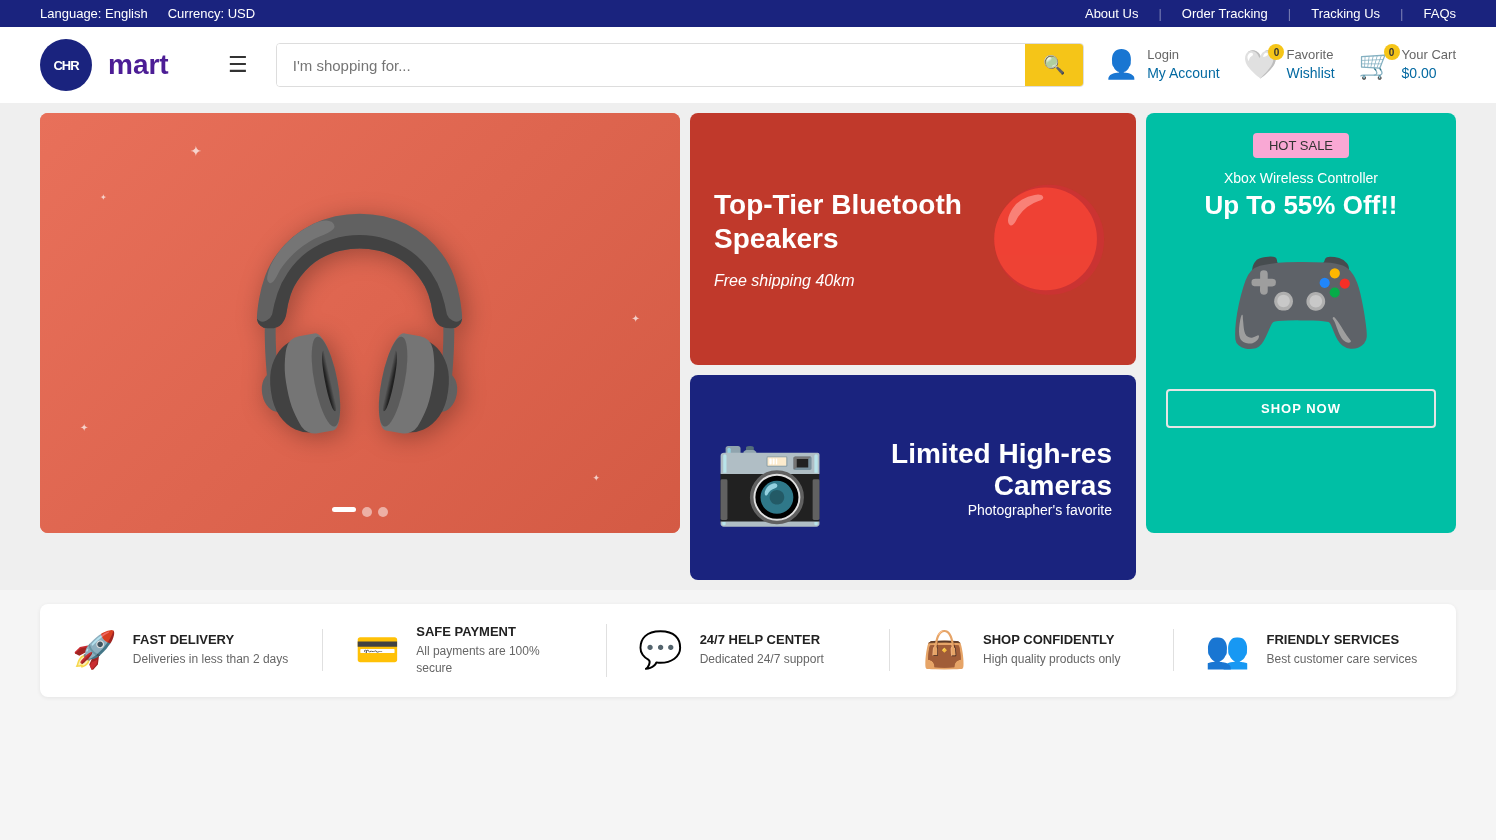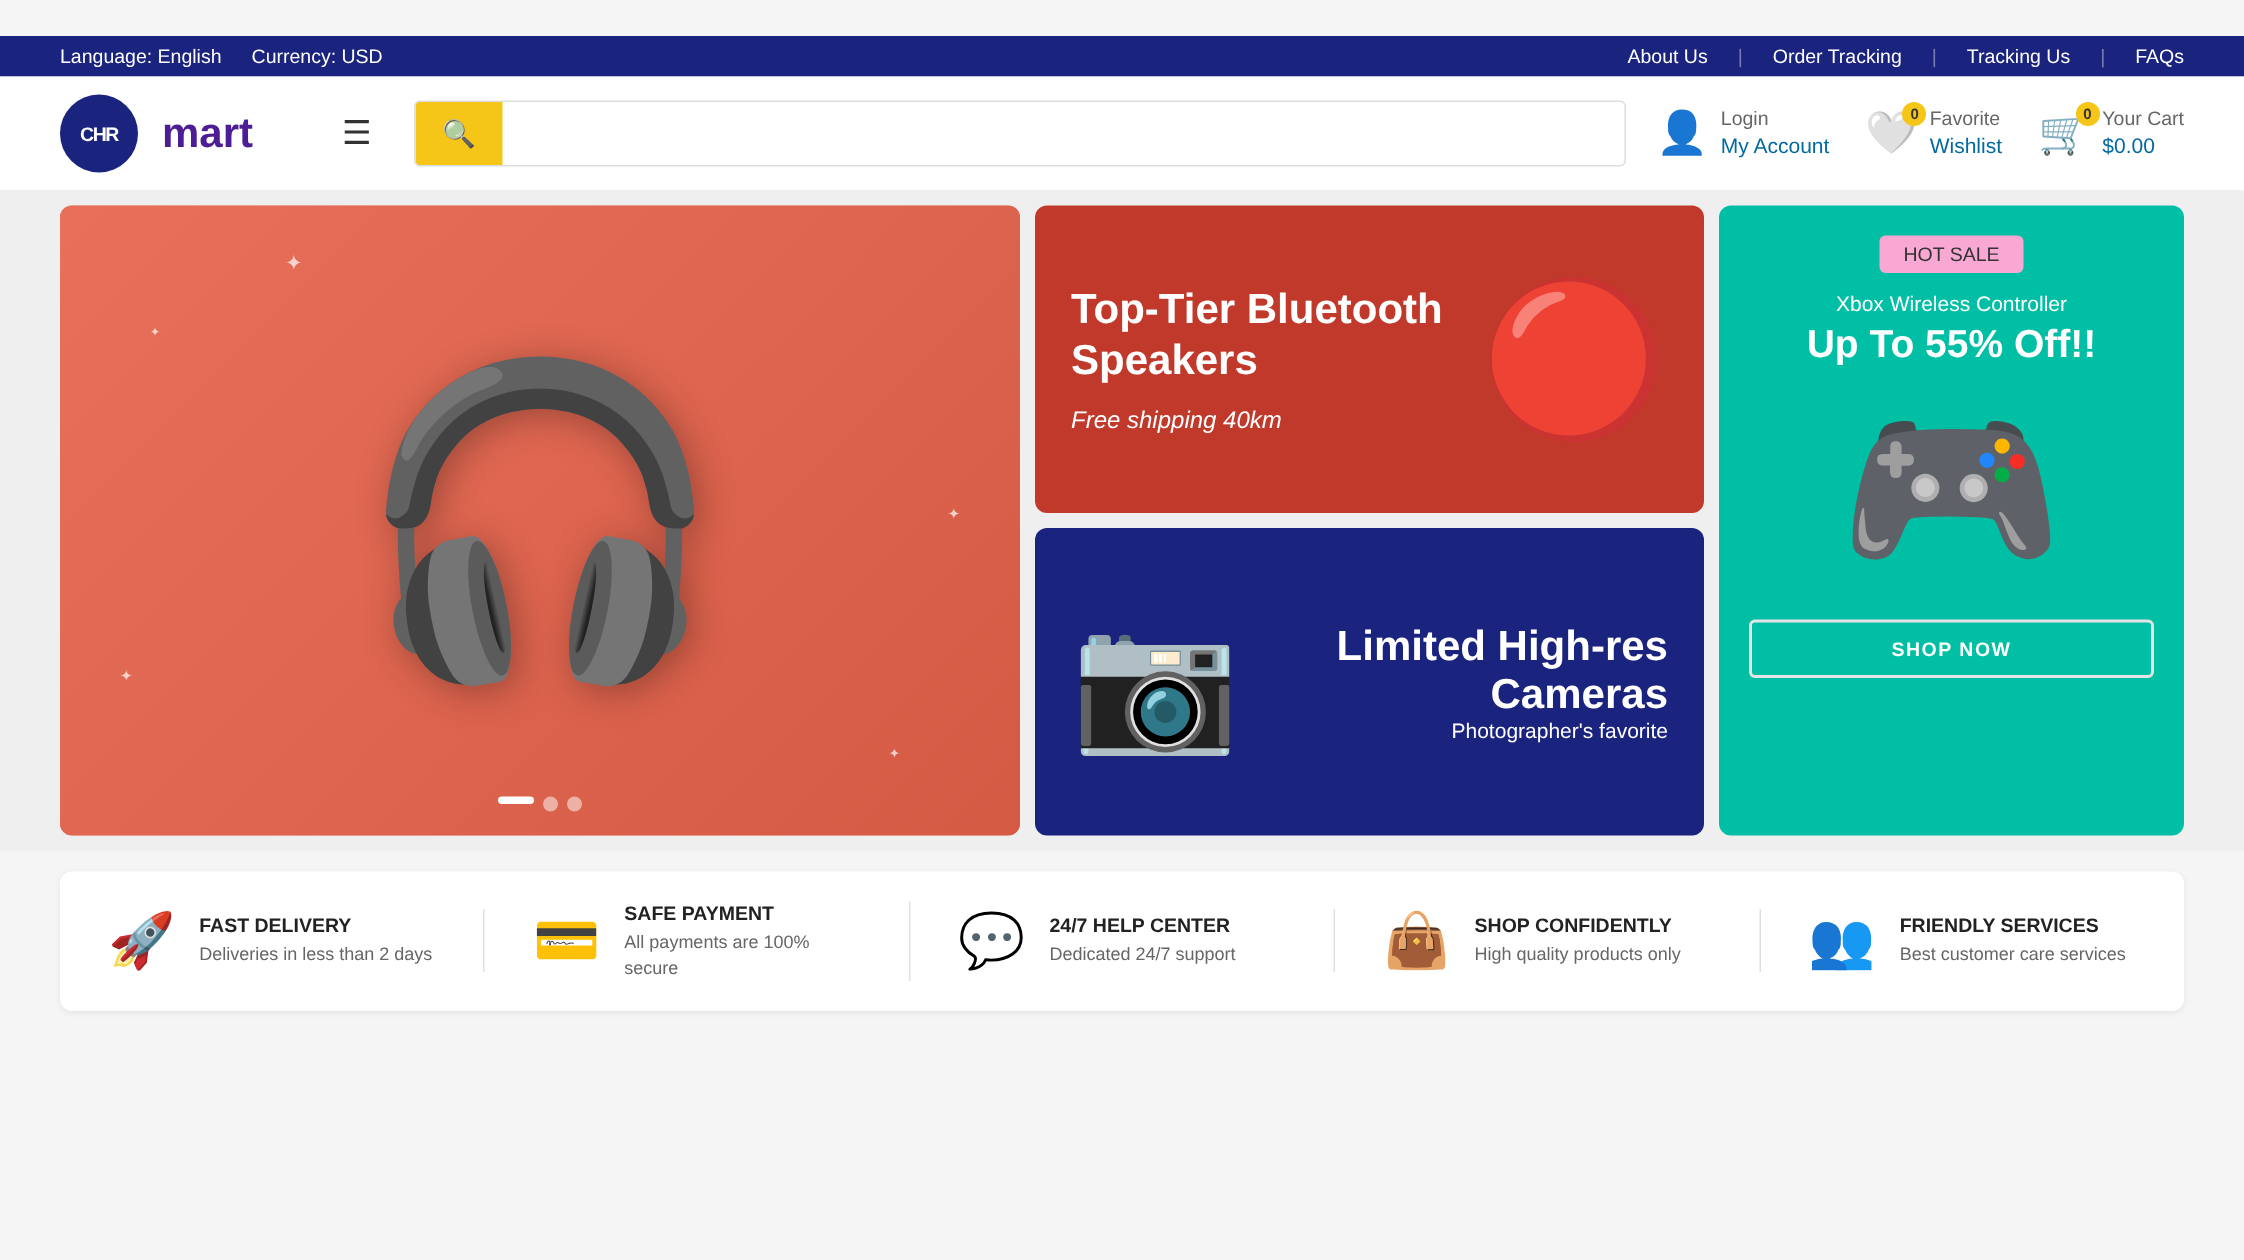--- a/index.html
+++ b/index.html
@@ -7,21 +7,20 @@
 
     
     .top-bar {
       background: #1a237e;
       color: white;
       display: flex;
       justify-content: space-between;
       align-items: center;
       padding: 6px 40px;
       font-size: 13px;
-      margin-top: 24px;
     }
     .top-bar-left { display: flex; gap: 20px; }
     .top-bar-right { display: flex; gap: 20px; }
     .top-bar a { color: white; text-decoration: none; }
     .top-bar-separator { color: rgba(255,255,255,0.4); }
 
     
     .header {
       background: white;
       display: flex;
@@ -185,21 +184,21 @@
       gap: 10px;
     }
     .promo-top {
       background: #c0392b;
       border-radius: 8px;
       padding: 24px 24px;
       color: white;
       display: flex;
       align-items: center;
       justify-content: space-between;
-      height: 205px;
+      height: 252px;
       overflow: hidden;
       position: relative;
     }
     .promo-top-text h2 { font-size: 28px; font-weight: bold; line-height: 1.2; margin-bottom: 16px; }
     .promo-top-text p { font-size: 16px; font-style: italic; }
     .promo-top-img {
       font-size: 100px;
       opacity: 0.9;
     }
     .promo-bottom {
@@ -302,20 +301,21 @@
   </div>
 </div>
 
 <div class="header">
   <a class="logo" href="#">
     <div class="logo-icon">CHR</div>
     <span class="logo-text">mart</span>
   </a>
   <div class="hamburger">☰</div>
   <div class="search-bar">
+    <input class="search-input" type="text" placeholder="I'm shopping for..." style="">
     <button class="search-btn">
       <span>🔍</span>
     </button>
   </div>
   <div class="header-actions">
     <a class="header-action" href="#">
       <div class="action-icon">👤</div>
       <div class="action-text">
         <div class="label">Login</div>
         <div class="value">My Account</div>

